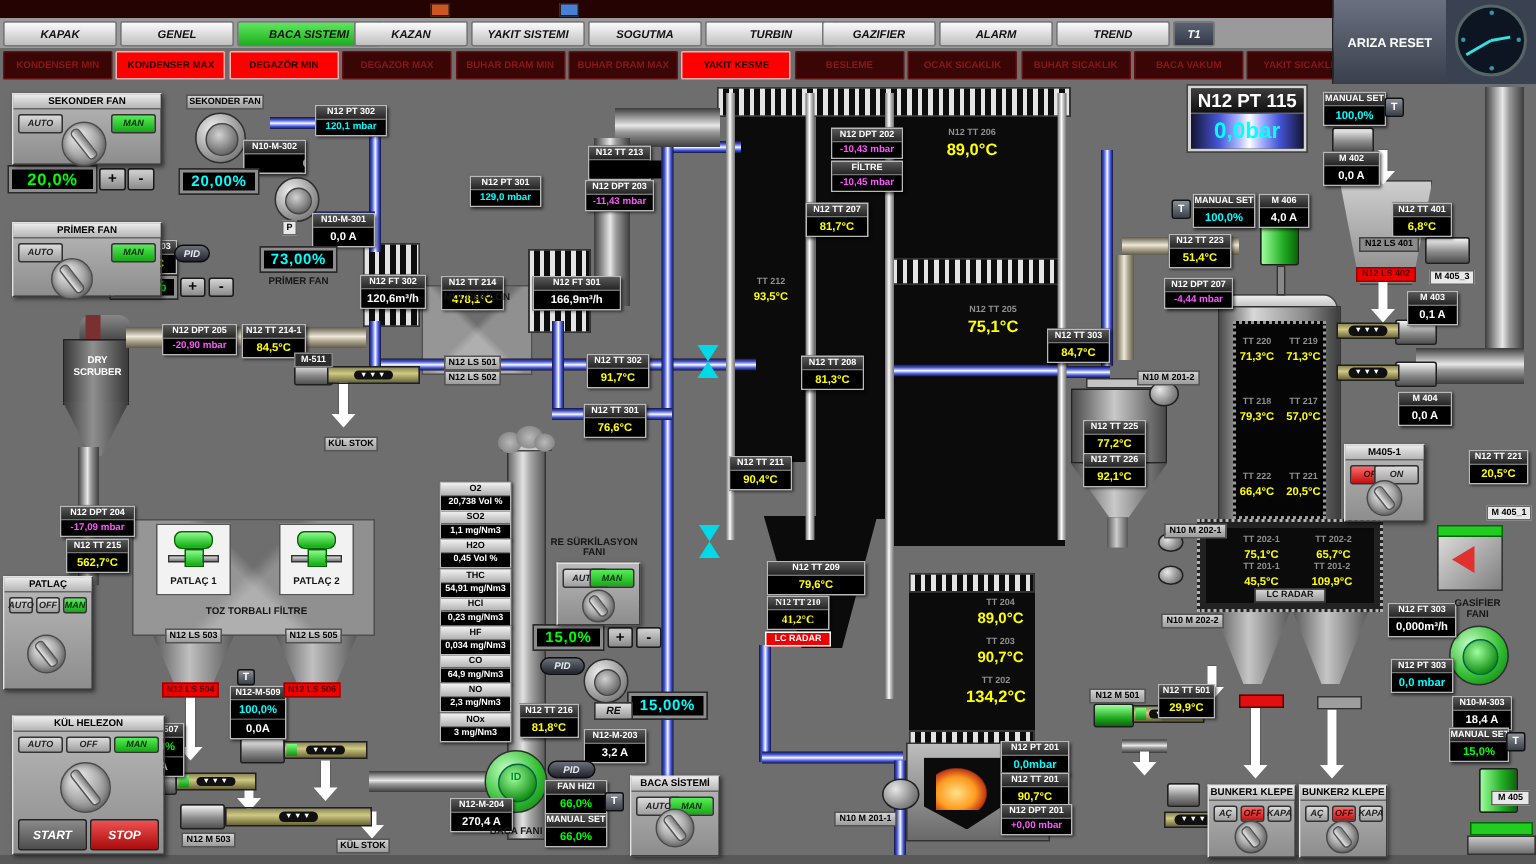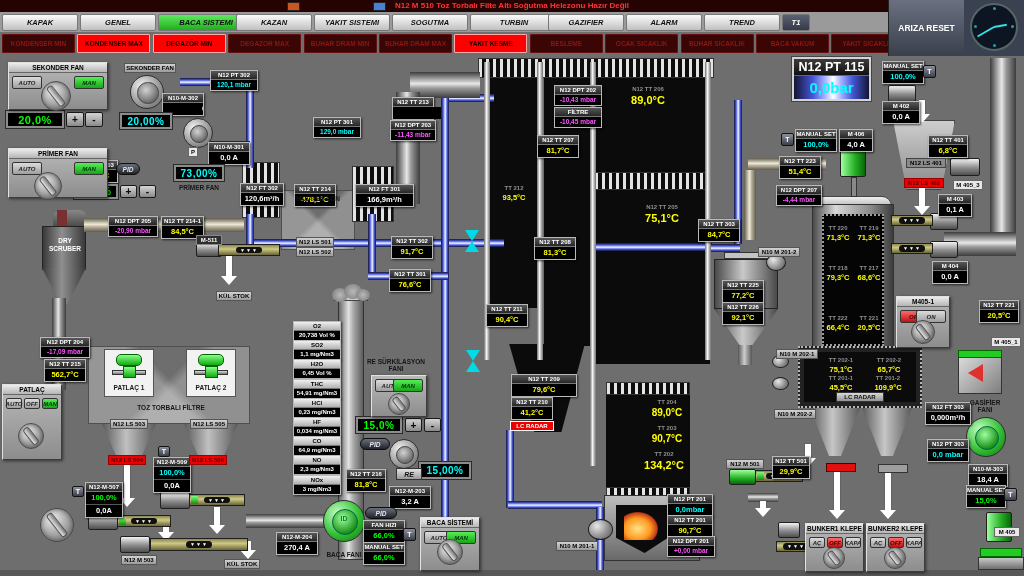--- a/index.html
+++ b/index.html
@@ -120,21 +120,20 @@
 </head>
 <body>
 
 <div id="root">
 
   <div id="topstrip" class="abs"></div>
   <div id="t-time" class="abs">02:40:32 PM</div>
   <div id="t-count" class="abs">157</div>
   <div class="abs t-ico" style="left:287px;background:#cc5522;"></div>
   <div class="abs t-ico" style="left:373px;background:#4a7fd4;"></div>
-  <div id="t-msg" class="abs">N12 M 510 Toz Torbalı Filte Altı Soğutma Helezonu Hazır Değil</div>
 
   <div id="tabsbar" class="abs">
       <div class="tab" style="left: 2px; width: 76px;">KAPAK</div>
       <div class="tab" style="left: 80px; width: 76px;">GENEL</div>
       <div class="tab active" style="left: 158px; width: 96px;">BACA SISTEMI</div>
       <div class="tab" style="left: 236px; width: 76px;">KAZAN</div>
       <div class="tab" style="left: 314px; width: 76px;">YAKIT SISTEMI</div>
       <div class="tab" style="left: 392px; width: 76px;">SOGUTMA</div>
       <div class="tab" style="left: 470px; width: 88px;">TURBIN</div>
       <div class="tab" style="left: 548px; width: 76px;">GAZIFIER</div>
@@ -350,21 +349,21 @@
         <div class="val" style="color: rgb(255, 255, 0); font-size: 11px;">89,0°C</div>
       </div>
       <div class="abs inst ob" style="left: 636px; top: 147px; width: 52px;">
         <div class="lab">N12 TT 205</div>
         <div class="val" style="color: rgb(255, 255, 0); font-size: 11px;">75,1°C</div>
       </div>
       <div class="abs inst" style="left: 511px; top: 318px; width: 66px;">
         <div class="lab">N12 TT 209</div>
         <div class="val" style="color: rgb(255, 255, 0); font-size: 7.5px;">79,6°C</div>
       </div>
-      <div class="abs inst" style="left: 511px; top: 341px; width: 42px;">
+      <div class="abs inst" style="left: 511px; top: 341px; width: 42px; font-family: Liberation Serif, serif;">
         <div class="lab">N12 TT 210</div>
         <div class="val" style="color: rgb(255, 255, 0); font-size: 7.5px;">41,2°C</div>
       </div>
       <div class="abs inst ob" style="left: 644px; top: 342px; width: 46px;">
         <div class="lab">TT 204</div>
         <div class="val" style="color: rgb(255, 255, 0); font-size: 10px;">89,0°C</div>
       </div>
       <div class="abs inst ob" style="left: 644px; top: 368px; width: 46px;">
         <div class="lab">TT 203</div>
         <div class="val" style="color: rgb(255, 255, 0); font-size: 10px;">90,7°C</div>
@@ -386,21 +385,21 @@
         <div class="val" style="color: rgb(255, 85, 255); font-size: 6.5px;">+0,00 mbar</div>
       </div>
       <div class="abs inst" style="left: 346px; top: 413px; width: 40px;">
         <div class="lab">N12 TT 216</div>
         <div class="val" style="color: rgb(255, 255, 0); font-size: 7.5px;">81,8°C</div>
       </div>
       <div class="abs inst" style="left: 389px; top: 430px; width: 42px;">
         <div class="lab">N12-M-203</div>
         <div class="val" style="color: rgb(255, 255, 255); font-size: 7.5px;">3,2 A</div>
       </div>
-      <div class="abs inst" style="left: 276px; top: 476px; width: 42px;">
+      <div class="abs inst" style="left: 300px; top: 476px; width: 42px;">
         <div class="lab">N12-M-204</div>
         <div class="val" style="color: rgb(255, 255, 255); font-size: 7.5px;">270,4 A</div>
       </div>
       <div class="abs inst" style="left: 698px; top: 163px; width: 42px;">
         <div class="lab">N12 TT 303</div>
         <div class="val" style="color: rgb(255, 255, 0); font-size: 7.5px;">84,7°C</div>
       </div>
       <div class="abs inst" style="left: 722px; top: 224px; width: 42px;">
         <div class="lab">N12 TT 225</div>
         <div class="val" style="color: rgb(255, 255, 0); font-size: 7.5px;">77,2°C</div>
@@ -494,21 +493,21 @@
       <div class="abs inst ob" style="left: 855px; top: 168px; width: 28px;">
         <div class="lab">TT 219</div>
         <div class="val" style="color: rgb(255, 255, 0); font-size: 7.5px;">71,3°C</div>
       </div>
       <div class="abs inst ob" style="left: 824px; top: 208px; width: 28px;">
         <div class="lab">TT 218</div>
         <div class="val" style="color: rgb(255, 255, 0); font-size: 7.5px;">79,3°C</div>
       </div>
       <div class="abs inst ob" style="left: 855px; top: 208px; width: 28px;">
         <div class="lab">TT 217</div>
-        <div class="val" style="color: rgb(255, 255, 0); font-size: 7.5px;">68,6°C</div>
+        <div class="val" style="color: rgb(255, 255, 0); font-size: 7.5px;">57,0°C</div>
       </div>
       <div class="abs inst ob" style="left: 824px; top: 258px; width: 28px;">
         <div class="lab">TT 222</div>
         <div class="val" style="color: rgb(255, 255, 0); font-size: 7.5px;">66,4°C</div>
       </div>
       <div class="abs inst ob" style="left: 855px; top: 258px; width: 28px;">
         <div class="lab">TT 221</div>
         <div class="val" style="color: rgb(255, 255, 0); font-size: 7.5px;">20,5°C</div>
       </div>
       <div class="abs inst ob" style="left: 826px; top: 300px; width: 30px;">
@@ -641,20 +640,28 @@
       </div>
       <div class="abs panel" style="left: 2px; top: 328px; width: 60px; height: 76px;">
         <div class="ttl">PATLAÇ</div>
         <div class="pbtn" style="left: 3px; top: 13px; width: 16px; height: 11px;">AUTO</div>
         <div class="pbtn" style="left: 21px; top: 13px; width: 16px; height: 11px;">OFF</div>
         <div class="pbtn on" style="left: 39px; top: 13px; width: 16px; height: 11px;">MAN</div>
       </div>
       <div class="abs knob" style="left: 18px; top: 367px; width: 26px; height: 26px;">
         <div class="kbar" style="height: 18px;"></div>
       </div>
+      <div class="abs panel" style="left: 8px; top: 421px; width: 102px; height: 93px;">
+        <div class="ttl">KÜL HELEZON</div>
+        <div class="pbtn" style="left: 3px; top: 13px; width: 30px; height: 11px;">AUTO</div>
+        <div class="pbtn" style="left: 35px; top: 13px; width: 30px; height: 11px;">OFF</div>
+        <div class="pbtn on" style="left: 67px; top: 13px; width: 30px; height: 11px;">MAN</div>
+        <div class="ssb start" style="left: 3px; top: 68px; width: 46px; height: 21px;">START</div>
+        <div class="ssb stop" style="left: 51px; top: 68px; width: 46px; height: 21px;">STOP</div>
+      </div>
       <div class="abs knob" style="left: 40px; top: 452px; width: 34px; height: 34px;">
         <div class="kbar" style="height: 26px;"></div>
       </div>
       <div class="abs panel" style="left: 371px; top: 319px; width: 56px; height: 42px;">
         <div class="pbtn" style="left: 3px; top: 3px; width: 30px; height: 13px;">AUTO</div>
         <div class="pbtn on" style="left: 21px; top: 3px; width: 30px; height: 13px;">MAN</div>
       </div>
       <div class="abs knob" style="left: 388px; top: 337px; width: 22px; height: 22px;">
         <div class="kbar" style="height: 14px;"></div>
       </div>

